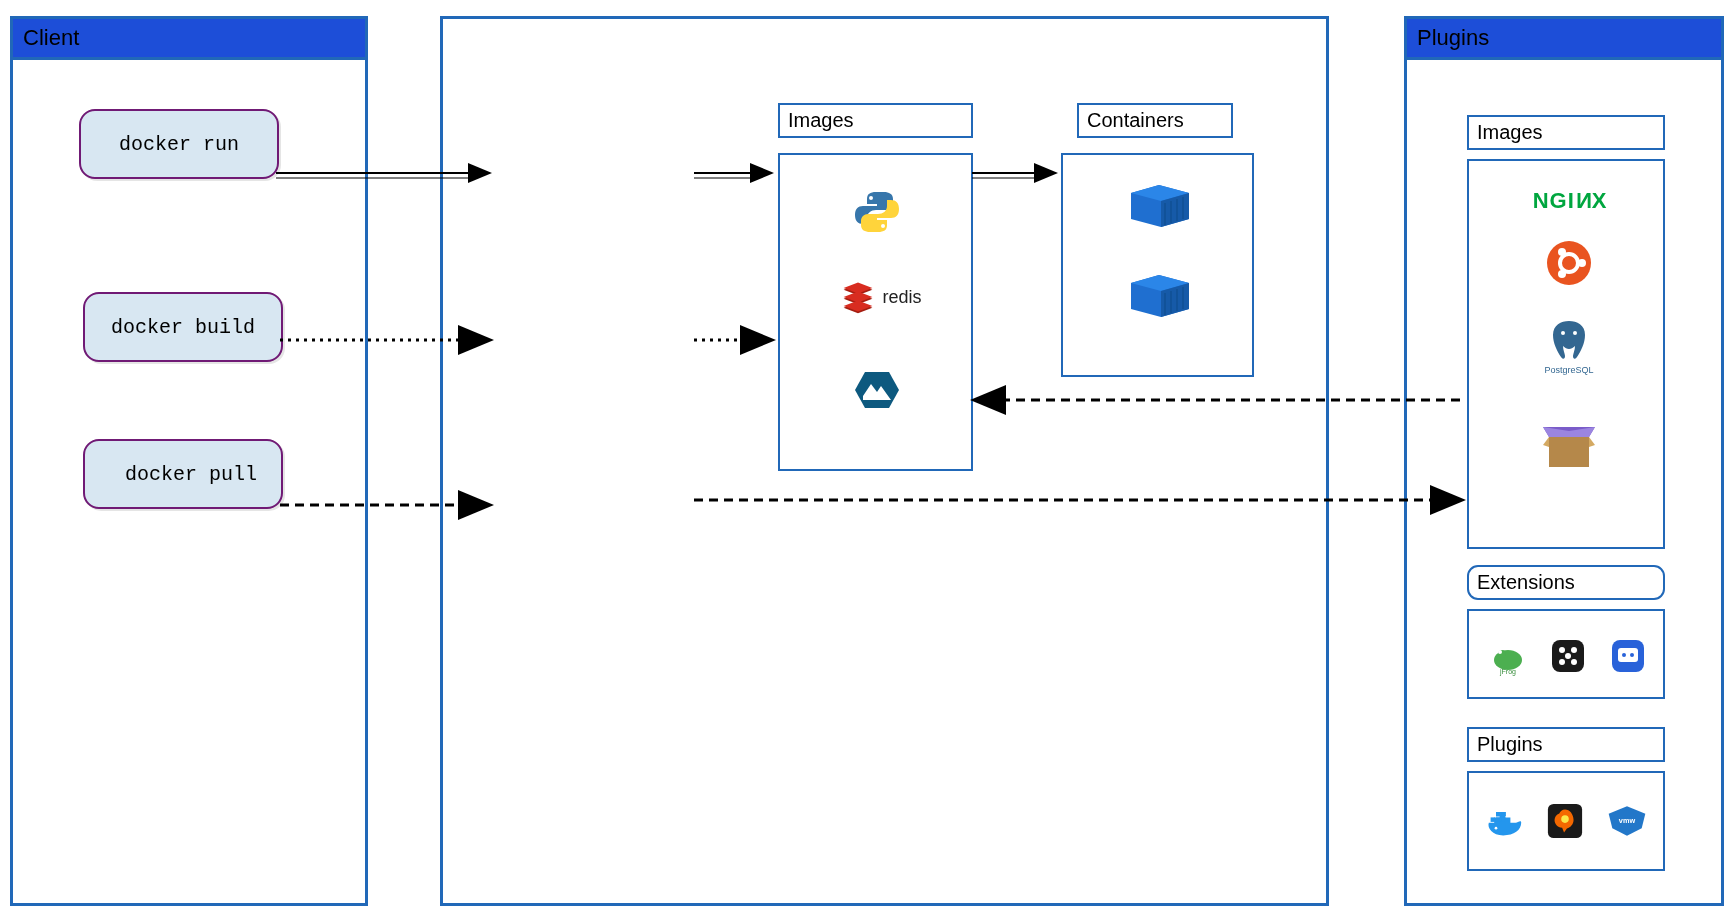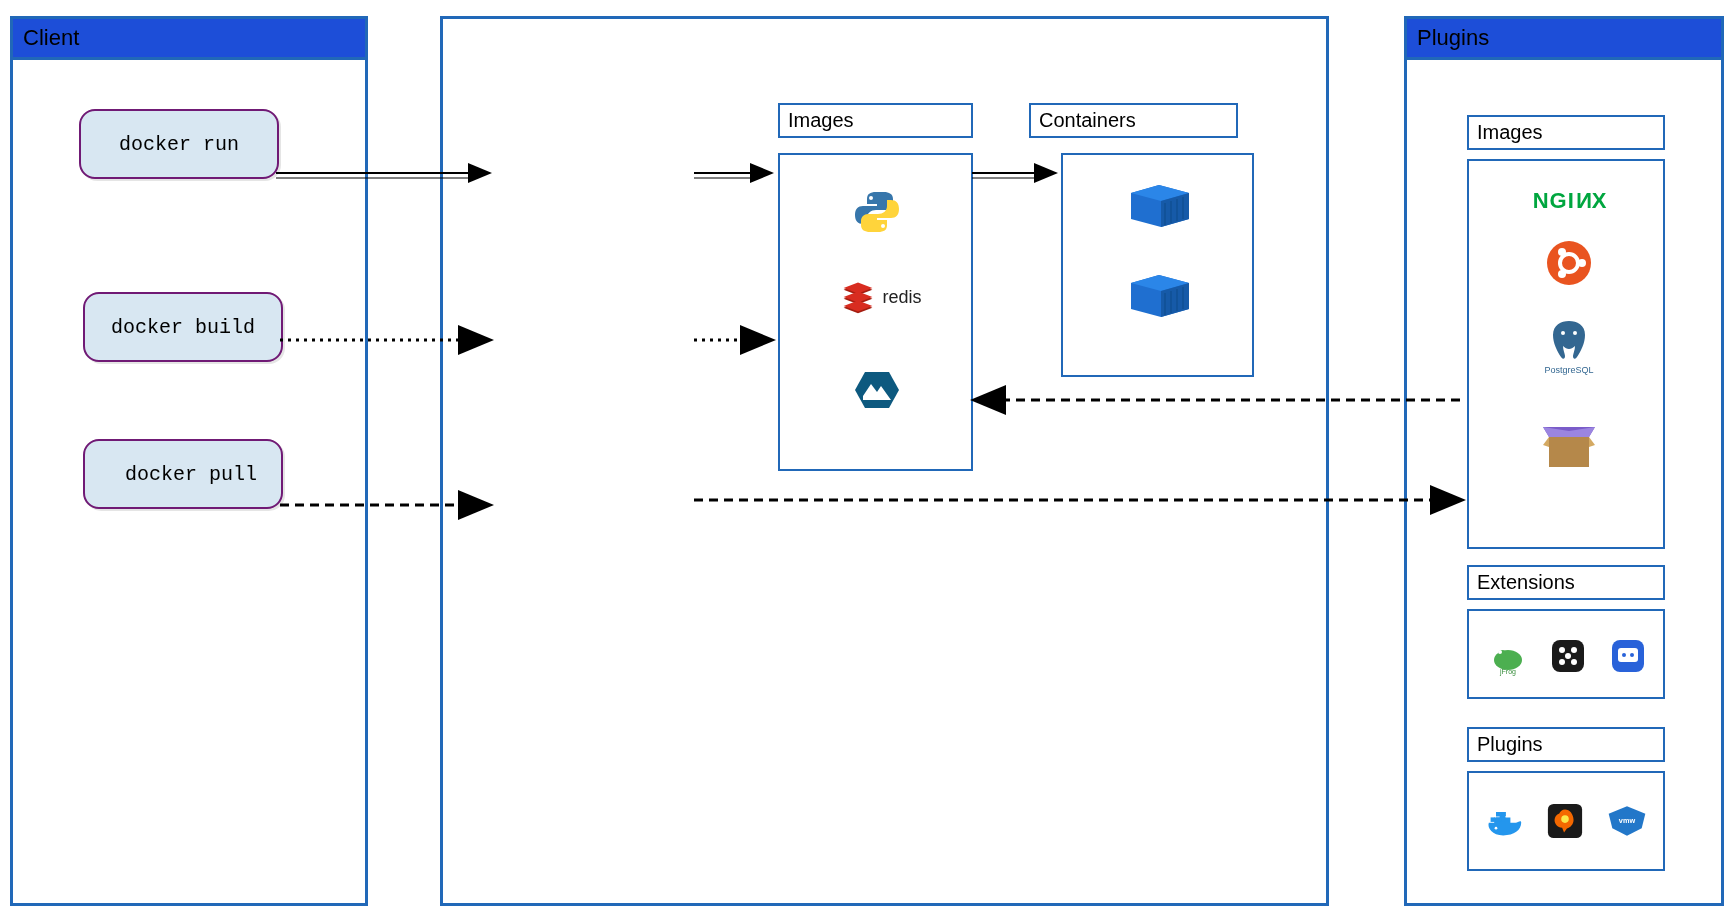--- a/index.html
+++ b/index.html
@@ -131,21 +131,21 @@
     </div>
 
     <div class="icon-slot" style="left:72px; top:210px; width:50px; height:50px;">
       <svg viewBox="0 0 48 48" width="48" height="48">
         <polygon fill="#0d597f" points="12,6 36,6 46,24 36,42 12,42 2,24"></polygon>
         <path fill="#fff" d="M10 30l8-12 6 8 4-6 10 14H10z"></path>
       </svg>
     </div>
   </div>
 
-  <div class="inner-title" style="left:586px; top:84px; width:209px;">
+  <div class="inner-title" style="left:634px; top:84px; width:156px;">
     <span>Containers</span>
   </div>
   <div class="inner-box" style="left:618px; top:134px; width:193px; height:224px;">
     <div class="icon-slot" style="left:62px; top:26px; width:70px; height:50px;">
       <svg viewBox="0 0 70 50" width="70" height="50">
         <path fill="#1f6fd0" d="M6 12L34 4l30 8v26L36 46 6 38z"></path>
         <path fill="#2b86e8" d="M6 12l30 8 28-8-30-8z"></path>
         <path fill="#165aa8" d="M36 20v26l28-8V12z"></path>
         <line x1="40" y1="22" x2="40" y2="44" stroke="#0d4a8a" stroke-width="1"></line>
         <line x1="46" y1="20" x2="46" y2="42" stroke="#0d4a8a" stroke-width="1"></line>
@@ -199,21 +199,21 @@
     <div class="icon-slot" style="left:68px; top:252px; width:64px; height:64px;">
       <svg viewBox="0 0 64 56" width="64" height="56">
         <path fill="#b5884a" d="M12 20h40v30H12z"></path>
         <path fill="#7a5cc9" d="M12 20h40l6-10H6z"></path>
         <path fill="#9b85e0" d="M12 20L6 10l26 4 26-4-6 10z"></path>
         <path fill="#d4a962" d="M12 20l-6 8 6 2zm40 0l6 8-6 2z"></path>
       </svg>
     </div>
   </div>
 
-  <div class="inner-title" style="left:60px; top:546px; width:198px;">
+  <div class="inner-title" style="left:60px; top:546px; width:198px;border-radius:11px;">
     <span>Extensions</span>
   </div>
   <div class="inner-box" style="left:60px; top:590px; width:198px; height:90px;">
     <div class="icon-slot" style="left:18px; top:24px; width:42px; height:42px;">
       <svg viewBox="0 0 40 40" width="40" height="40">
         <ellipse cx="20" cy="24" rx="14" ry="10" fill="#4caf50"></ellipse>
         <circle cx="14" cy="18" r="4" fill="#4caf50"></circle>
         <circle cx="12" cy="16" r="2" fill="#fff"></circle>
         <text x="20" y="38" font-size="7" fill="#388e3c" text-anchor="middle">jFrog</text>
       </svg>

